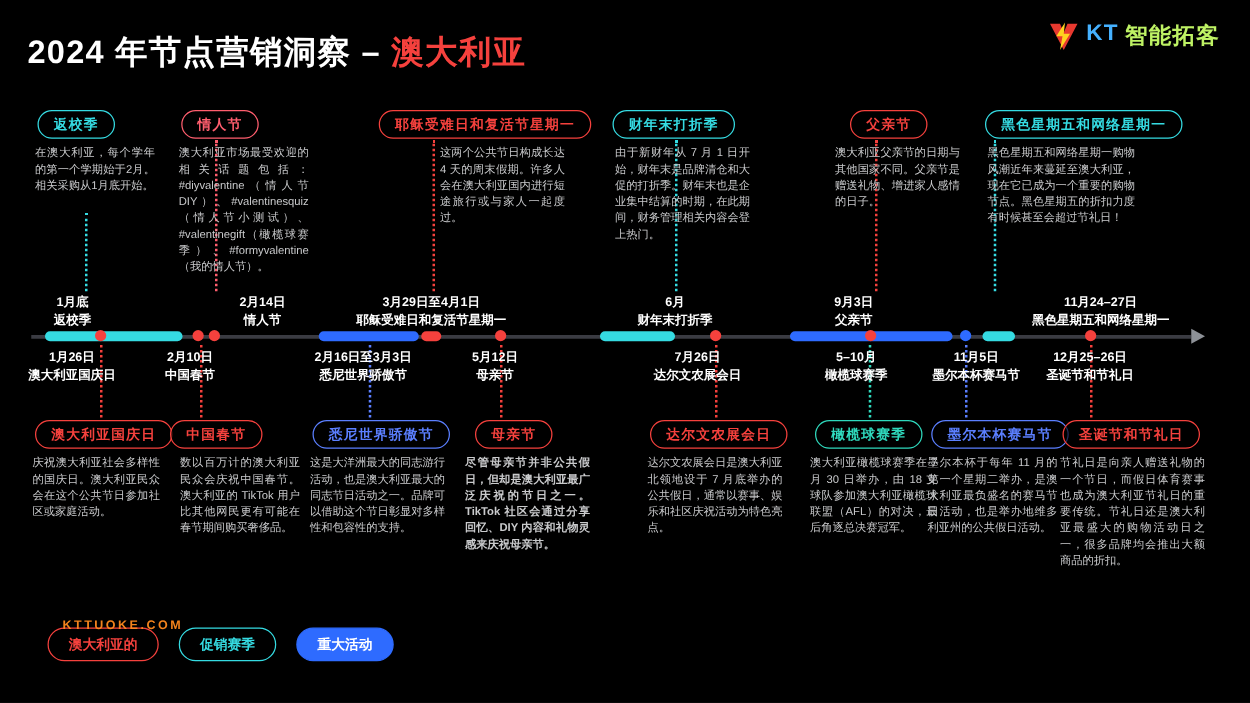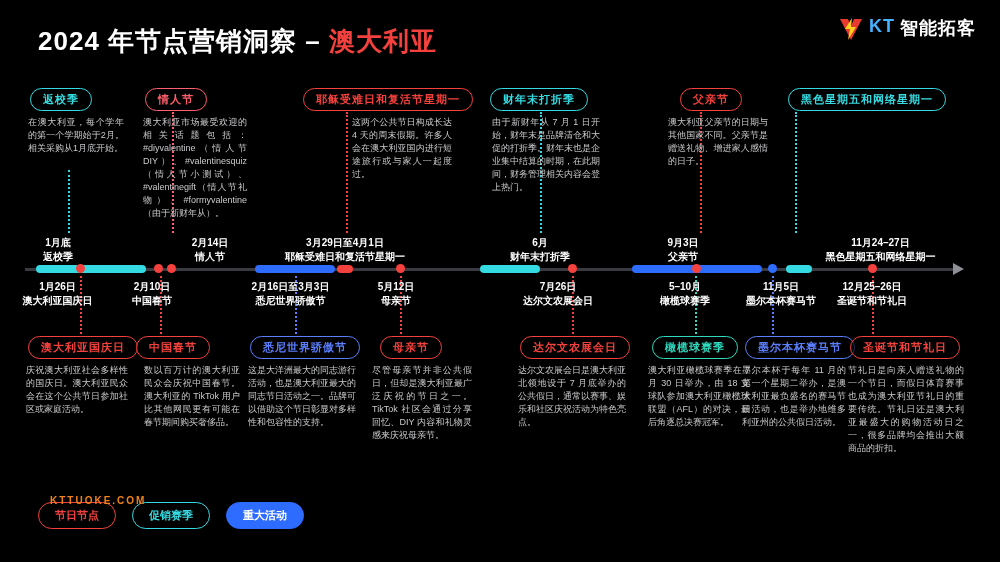--- a/index.html
+++ b/index.html
@@ -1,25 +1,25 @@
 <!DOCTYPE html>
 <html><head>
 <meta charset="utf-8">
 <style>
   html,body{margin:0;padding:0;background:#111;}
   .canvas{
     position:relative;width:1000px;height:562px;background:#000;
     overflow:hidden;font-family:"Liberation Sans","DejaVu Sans",sans-serif;
   }
   
-  .title{position:absolute;left:38px;top:24px;font-size:26px;font-weight:bold;color:#fff;letter-spacing:1px;z-index:2;}
+  .title{position:absolute;left:22px;top:24px;font-size:26px;font-weight:bold;color:#fff;letter-spacing:1px;z-index:2;}
   .title .accent{color:#f5413d;}
   .logo{position:absolute;right:24px;top:16px;display:flex;gap:5px;z-index:2;}
   .logo .kt{font-size:18px;font-weight:bold;color:#45b1ff;letter-spacing:1px;}
-  .logo .nm{font-size:18px;font-weight:bold;color:#ffffff;letter-spacing:1px;}
+  .logo .nm{font-size:18px;font-weight:bold;color:#bef264;letter-spacing:1px;}
   
   .pill{position:absolute;border:1.5px solid;border-radius:999px;padding:3px 12px;
     font-size:11px;font-weight:bold;letter-spacing:1px;background:rgba(0,0,0,.65);
     white-space:nowrap;z-index:3;}
   .c-cyan{color:#35dbe2;border-color:#35dbe2;}
   .c-red{color:#f5413d;border-color:#f5413d;}
   .c-pink{color:#ff5e6e;border-color:#ff5e6e;}
   .c-blue{color:#5b7fff;border-color:#5b7fff;}
   .c-teal{color:#2fd9bd;border-color:#2fd9bd;}
   
@@ -70,21 +70,21 @@
 
   <div class="pill c-cyan" style="left:30px;top:88px;">返校季</div>
   <div class="desc" style="left:28px;top:116px;width:96px;">在澳大利亚，每个学年的第一个学期始于2月。相关采购从1月底开始。</div>
   <div class="vline l-cyan" style="left:68px;top:170px;height:63px;"></div>
   <div class="date" style="left:18px;top:236px;width:80px;">
     <div>1月底</div>
     <div>返校季</div>
   </div>
 
   <div class="pill c-pink" style="left:145px;top:88px;">情人节</div>
-  <div class="desc" style="left:143px;top:116px;width:104px;">澳大利亚市场最受欢迎的相关话题包括：#diyvalentine（情人节 DIY）、#valentinesquiz（情人节小测试）、#valentinegift（情人节礼物）、#formyvalentine（由于新财年从）。</div>
+  <div class="desc" style="left:143px;top:116px;width:104px;">澳大利亚市场最受欢迎的相关话题包括：#diyvalentine（情人节 DIY）、#valentinesquiz（情人节小测试）、#valentinegift（橄榄球赛季）、#formyvalentine（我的情人节）。</div>
   <div class="vline l-pink" style="left:172px;top:112px;height:121px;"></div>
   <div class="date" style="left:170px;top:236px;width:80px;">
     <div>2月14日</div>
     <div>情人节</div>
   </div>
 
   <div class="pill c-red" style="left:303px;top:88px;">耶稣受难日和复活节星期一</div>
   <div class="desc" style="left:352px;top:116px;width:100px;">这两个公共节日构成长达 4 天的周末假期。许多人会在澳大利亚国内进行短途旅行或与家人一起度过。</div>
   <div class="vline l-red" style="left:346px;top:112px;height:121px;"></div>
   <div class="date" style="left:272px;top:236px;width:146px;">
@@ -102,20 +102,21 @@
 
   <div class="pill c-red" style="left:680px;top:88px;">父亲节</div>
   <div class="desc" style="left:668px;top:116px;width:100px;">澳大利亚父亲节的日期与其他国家不同。父亲节是赠送礼物、增进家人感情的日子。</div>
   <div class="vline l-red" style="left:700px;top:112px;height:121px;"></div>
   <div class="date" style="left:635px;top:236px;width:96px;">
     <div>9月3日</div>
     <div>父亲节</div>
   </div>
 
   <div class="pill c-cyan" style="left:788px;top:88px;">黑色星期五和网络星期一</div>
+  <div class="desc" style="left:790px;top:116px;width:118px;">黑色星期五和网络星期一购物风潮近年来蔓延至澳大利亚，现在它已成为一个重要的购物节点。黑色星期五的折扣力度有时候甚至会超过节礼日！</div>
   <div class="vline l-cyan" style="left:795px;top:112px;height:121px;"></div>
   <div class="date" style="left:798px;top:236px;width:165px;">
     <div>11月24–27日</div>
     <div>黑色星期五和网络星期一</div>
   </div>
 
   <div class="tl-base"></div>
   <div class="tl-arrow"></div>
   <div class="seg s-cyan" style="left:36px;width:110px;"></div>
   <div class="seg s-blue" style="left:255px;width:80px;"></div>
@@ -155,21 +156,21 @@
   </div>
   <div class="pill c-blue" style="left:250px;top:336px;">悉尼世界骄傲节</div>
   <div class="desc" style="left:248px;top:364px;width:108px;">这是大洋洲最大的同志游行活动，也是澳大利亚最大的同志节日活动之一。品牌可以借助这个节日彰显对多样性和包容性的支持。</div>
 
   <div class="vline l-red" style="left:400px;top:276px;height:58px;"></div>
   <div class="date" style="left:356px;top:280px;width:80px;">
     <div>5月12日</div>
     <div>母亲节</div>
   </div>
   <div class="pill c-red" style="left:380px;top:336px;">母亲节</div>
-  <div class="desc" style="left:372px;top:364px;width:100px;">尽管母亲节并非公共假日，但却是澳大利亚最广泛庆祝的节日之一。TikTok 社区会通过分享回忆、DIY 内容和礼物灵感来庆祝母亲节。</div>
+  <div class="desc" style="left:372px;top:364px;width:100px;font-weight:bold;">尽管母亲节并非公共假日，但却是澳大利亚最广泛庆祝的节日之一。TikTok 社区会通过分享回忆、DIY 内容和礼物灵感来庆祝母亲节。</div>
 
   <div class="vline l-red" style="left:572px;top:276px;height:58px;"></div>
   <div class="date" style="left:508px;top:280px;width:100px;">
     <div>7月26日</div>
     <div>达尔文农展会日</div>
   </div>
   <div class="pill c-red" style="left:520px;top:336px;">达尔文农展会日</div>
   <div class="desc" style="left:518px;top:364px;width:108px;">达尔文农展会日是澳大利亚北领地设于 7 月底举办的公共假日，通常以赛事、娱乐和社区庆祝活动为特色亮点。</div>
 
   <div class="vline l-teal" style="left:695px;top:276px;height:58px;"></div>
@@ -190,21 +191,21 @@
 
   <div class="vline l-red" style="left:872px;top:276px;height:58px;"></div>
   <div class="date" style="left:820px;top:280px;width:104px;">
     <div>12月25–26日</div>
     <div>圣诞节和节礼日</div>
   </div>
   <div class="pill c-red" style="left:850px;top:336px;">圣诞节和节礼日</div>
   <div class="desc" style="left:848px;top:364px;width:116px;">节礼日是向亲人赠送礼物的一个节日，而假日体育赛事也成为澳大利亚节礼日的重要传统。节礼日还是澳大利亚最盛大的购物活动日之一，很多品牌均会推出大额商品的折扣。</div>
 
   <div class="legend">
-    <span class="lg-pill lg-festival">节日节点</span>
+    <span class="lg-pill lg-festival">澳大利亚的</span>
     <span class="lg-pill lg-season">促销赛季</span>
     <span class="lg-pill lg-major">重大活动</span>
   </div>
 
   <div class="wm">
     <div class="wm-site">KTTUOKE.COM</div>
   </div>
 
 </div>
 

